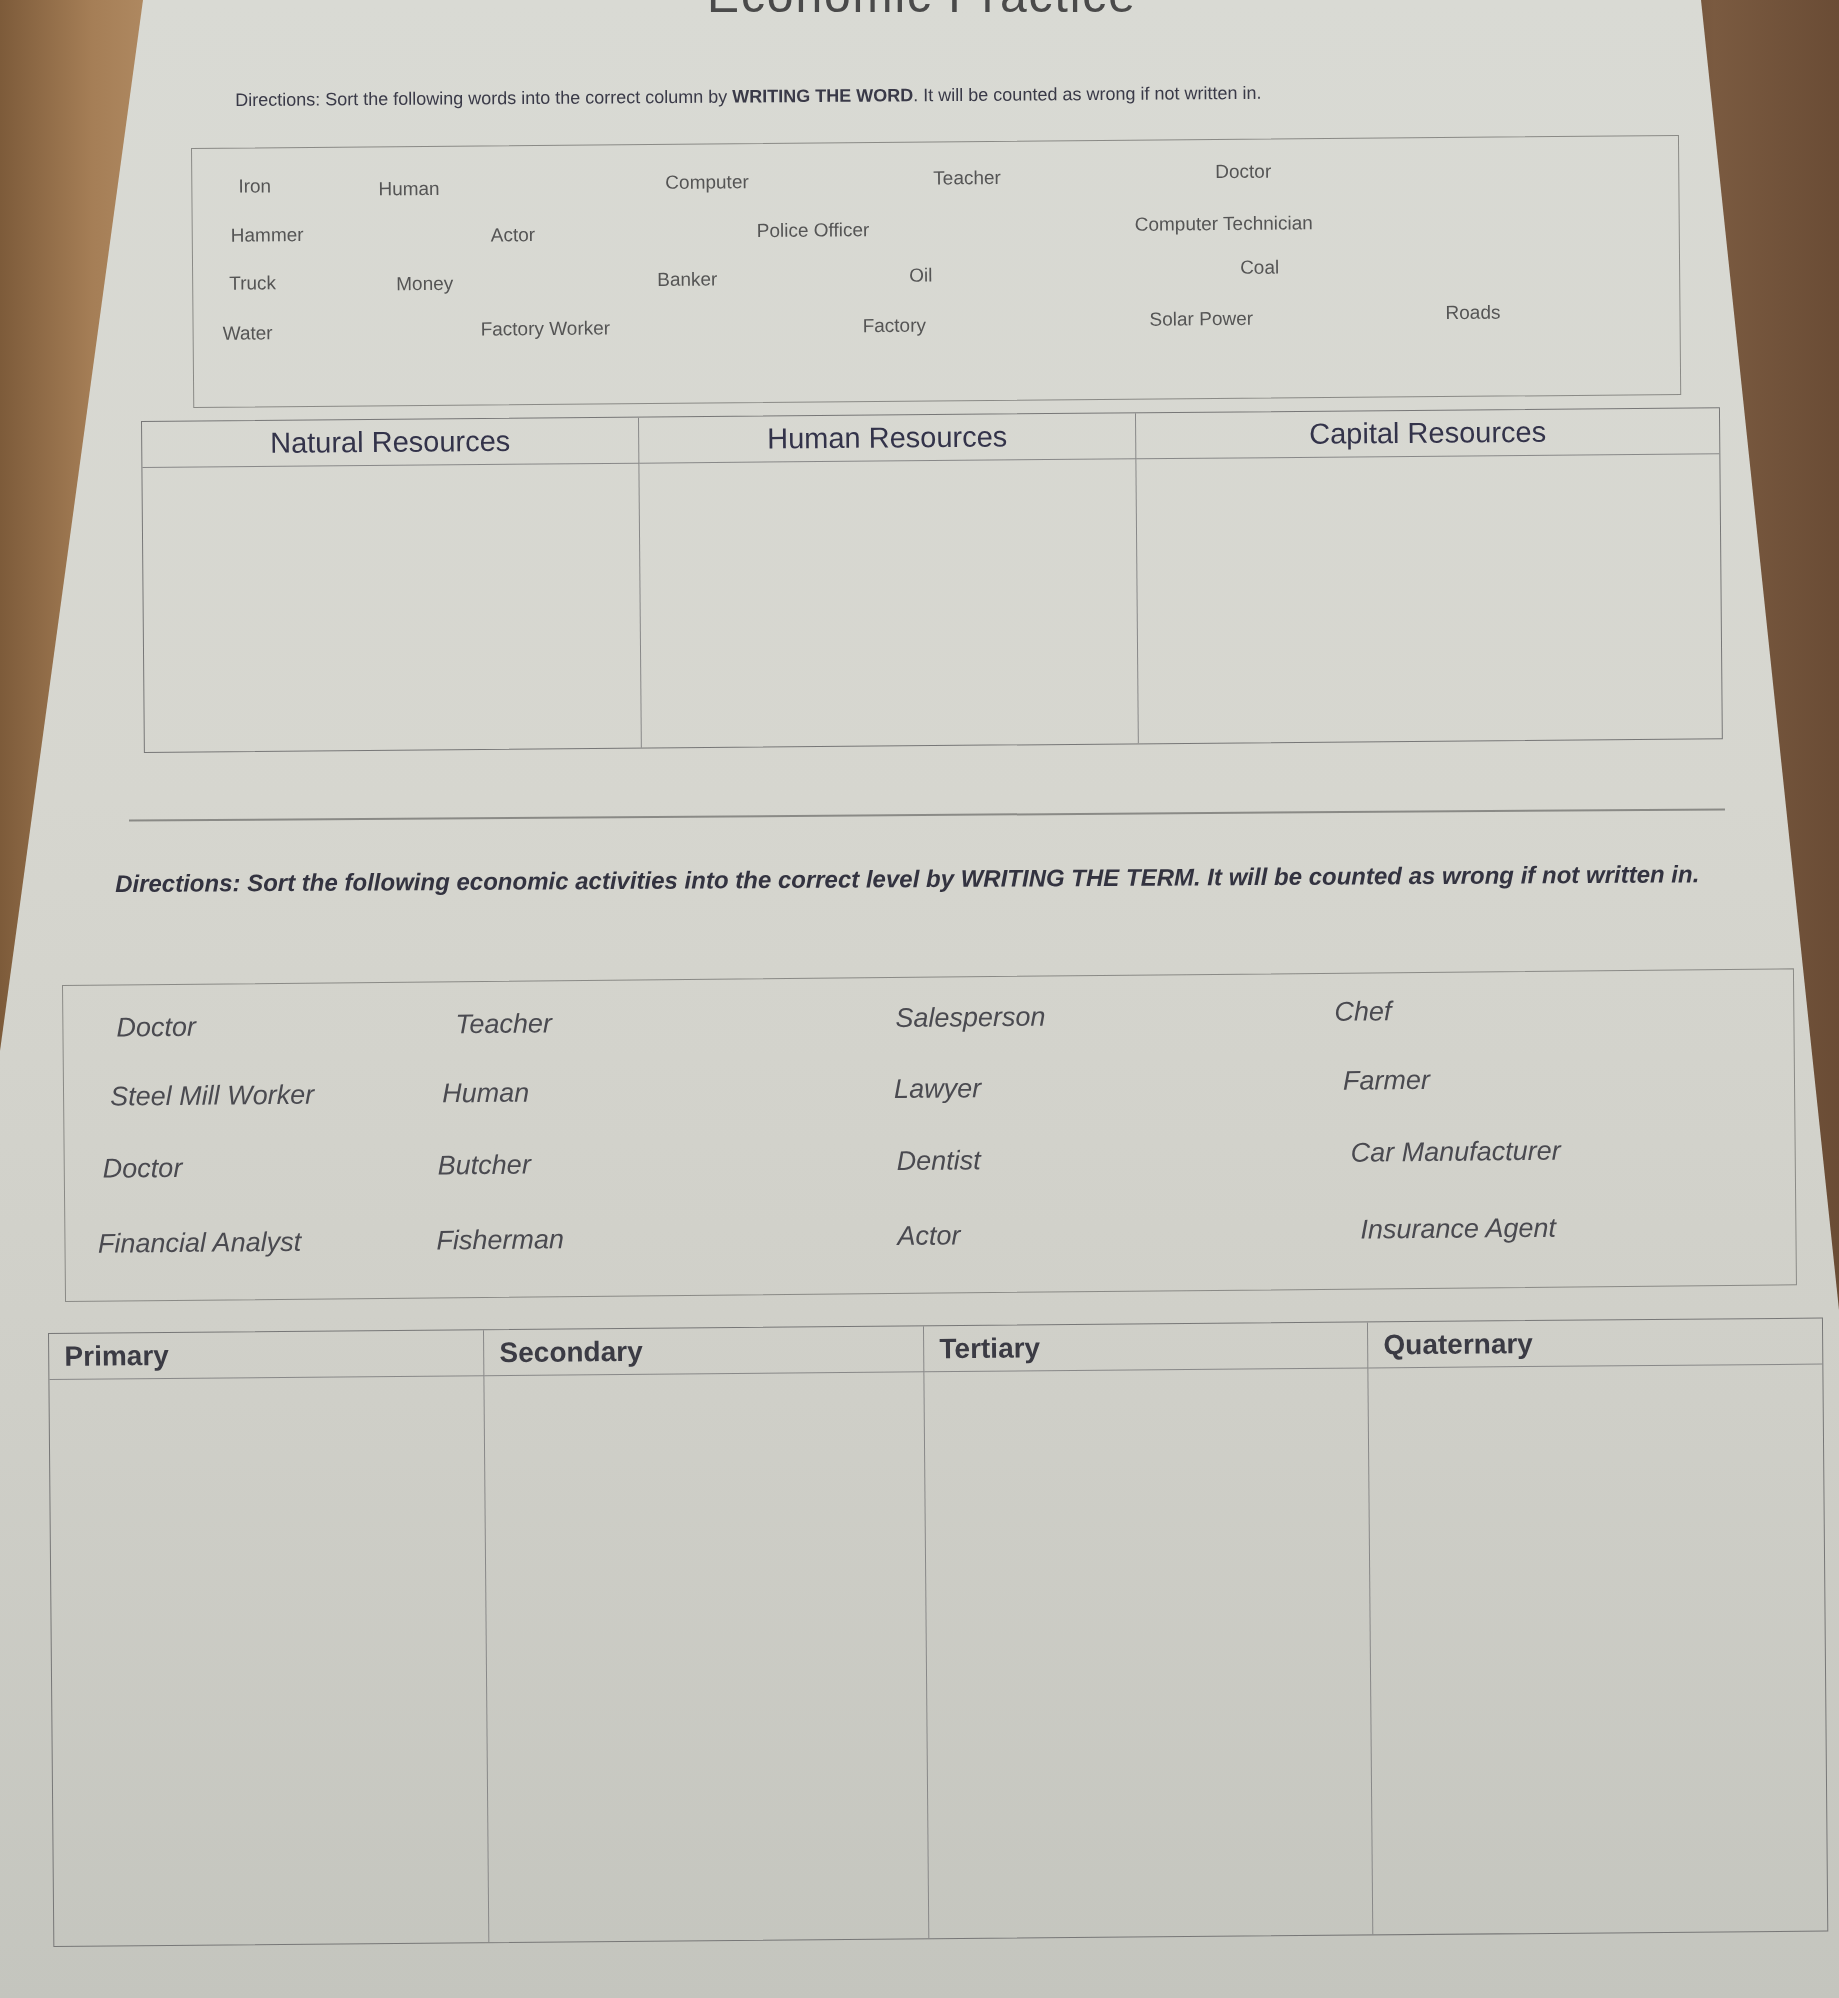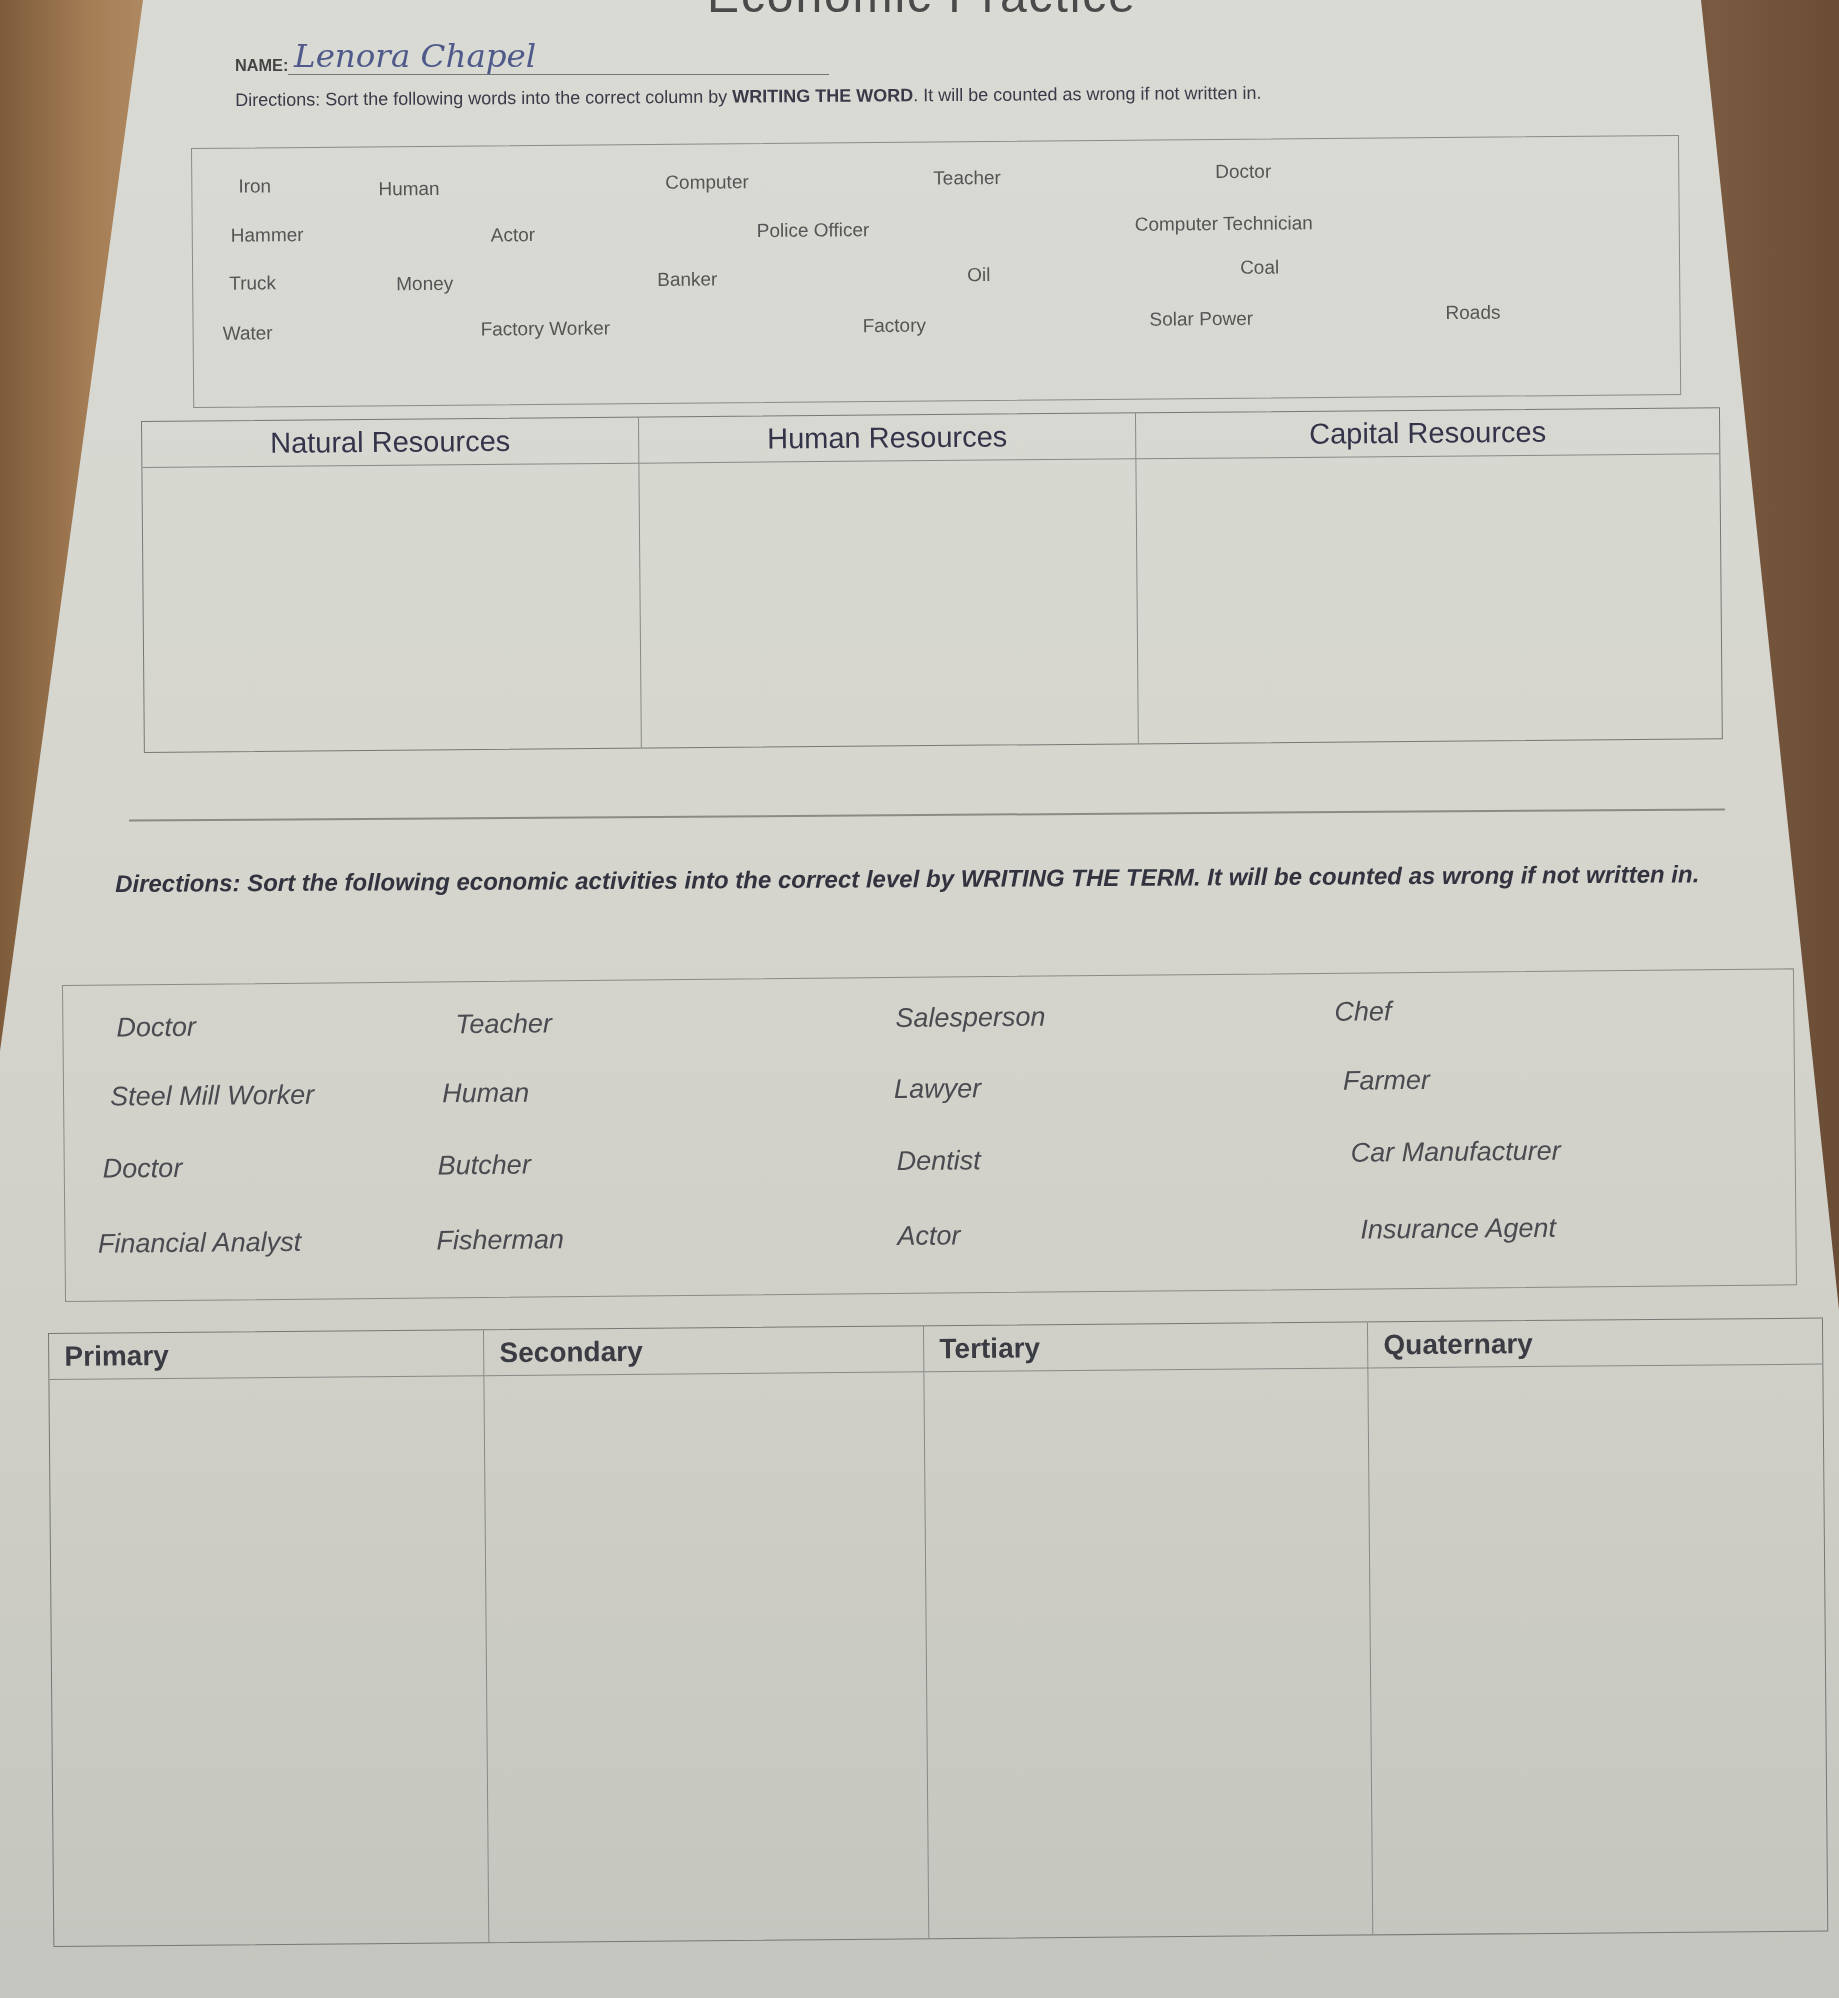--- a/index.html
+++ b/index.html
@@ -41,43 +41,39 @@
 </style>
 </head>
 <body>
 
 <div class="wood-left"></div>
 <div class="wood-right"></div>
 
 <div class="paper">
   <div class="title">Economic Practice</div>
 
-  <div class="name-row">
-    <span class="name-label">NAME:</span>
-    <span class="name-value">Lenora Chapel</span>
-  </div>
 
   <div class="dir1">
     <span>Directions: Sort the following words into the correct column by </span><b>WRITING THE WORD</b><span>. It will be counted as wrong if not written in.</span>
   </div>
 
   <div class="wordbox1" id="wb1">
       <span class="word" style="left: 46px; top: 27px;">Iron</span>
       <span class="word" style="left: 186px; top: 31px;">Human</span>
       <span class="word" style="left: 473px; top: 27px;">Computer</span>
       <span class="word" style="left: 741px; top: 25px;">Teacher</span>
       <span class="word" style="left: 1023px; top: 21px;">Doctor</span>
       <span class="word" style="left: 38px; top: 76px;">Hammer</span>
       <span class="word" style="left: 298px; top: 78px;">Actor</span>
       <span class="word" style="left: 564px; top: 76px;">Police Officer</span>
       <span class="word" style="left: 942px; top: 73px;">Computer Technician</span>
       <span class="word" style="left: 36px; top: 124px;">Truck</span>
       <span class="word" style="left: 182px; top: 126px; margin-left: 21px;">Money</span>
       <span class="word" style="left: 464px; top: 124px;">Banker</span>
-      <span class="word" style="left: 774px; top: 122px; text-align: right;">Oil</span>
+      <span class="word" style="left: 716px; top: 122px; text-align: right;">Oil</span>
       <span class="word" style="left: 1047px; top: 117px; text-align: right;">Coal</span>
       <span class="word" style="left: 29px; top: 174px;">Water</span>
       <span class="word" style="left: 287px; top: 172px;">Factory Worker</span>
       <span class="word" style="left: 669px; top: 172px;">Factory</span>
       <span class="word" style="left: 956px; top: 168px;">Solar Power</span>
       <span class="word" style="left: 1252px; top: 164px;">Roads</span>
     </div>
 
   <div class="table1">
     <div class="th">Natural Resources</div>

